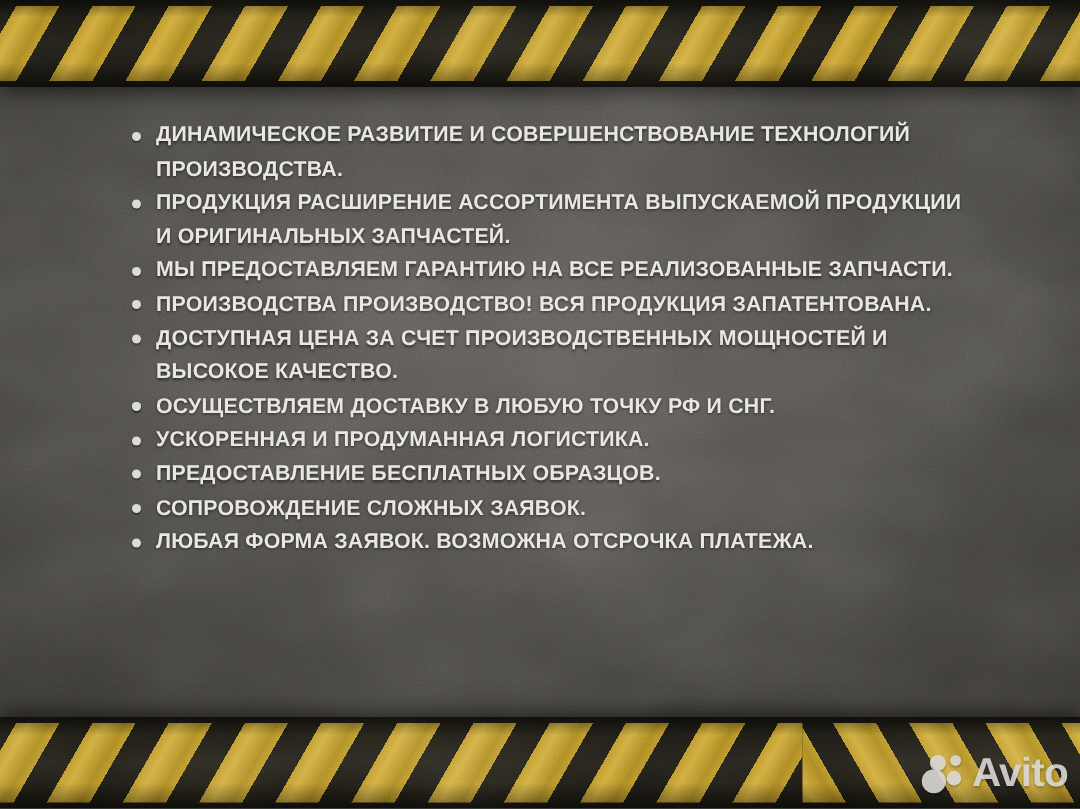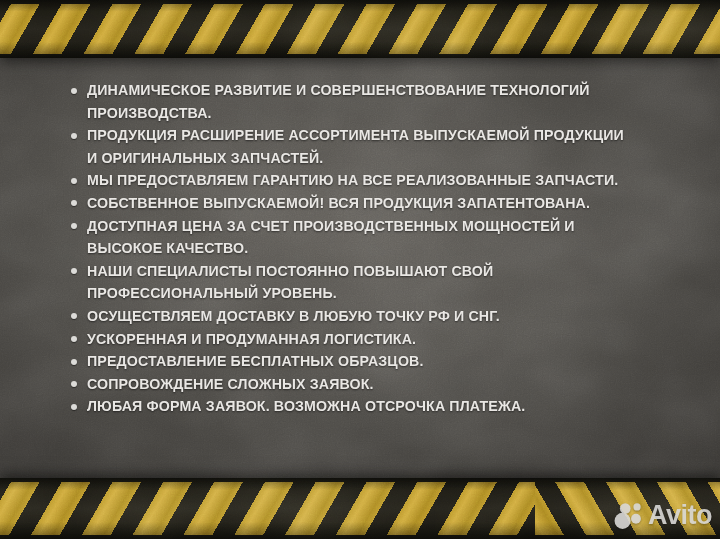--- a/index.html
+++ b/index.html
@@ -42,21 +42,21 @@
   }
   .band::after {
     content:""; position:absolute; inset:0; pointer-events:none;
     background:linear-gradient(180deg,
       rgba(0,0,0,.5) 0%, rgba(0,0,0,0) 20%,
       rgba(0,0,0,0) 72%, rgba(0,0,0,.5) 100%);
   }
 
   
   .advantages {
-    position:absolute; top:79px; left:70px; width:560px; z-index:3;
+    position:absolute; top:79px; left:87px; width:560px; z-index:3;
     margin:0; padding:0; list-style:none;
   }
   .advantages li {
     position:relative; padding-left:17px;
     font-size:14.2px; font-weight:bold; line-height:22.6px;
     letter-spacing:.15px;
     color:#e9e7e4;
     text-shadow:0 1px 2px rgba(0,0,0,.55);
   }
   .dot {
@@ -84,23 +84,23 @@
 <div class="canvas">
 
   <div class="band band-top">
     <div class="stripes stripes-full fwd"></div>
   </div>
 
   <ul class="advantages">
     <li><span class="dot"></span><span>ДИНАМИЧЕСКОЕ РАЗВИТИЕ И СОВЕРШЕНСТВОВАНИЕ ТЕХНОЛОГИЙ ПРОИЗВОДСТВА.</span></li>
     <li><span class="dot"></span><span>ПРОДУКЦИЯ РАСШИРЕНИЕ АССОРТИМЕНТА ВЫПУСКАЕМОЙ ПРОДУКЦИИ И ОРИГИНАЛЬНЫХ ЗАПЧАСТЕЙ.</span></li>
     <li><span class="dot"></span><span>МЫ ПРЕДОСТАВЛЯЕМ ГАРАНТИЮ НА ВСЕ РЕАЛИЗОВАННЫЕ ЗАПЧАСТИ.</span></li>
-    <li><span class="dot"></span><span>СОБСТВЕННОЕ ВЫПУСКАЕМОЙ! ВСЯ ПРОДУКЦИЯ ЗАПАТЕНТОВАНА.</span></li>
+    <li><span class="dot"></span><span>ПРОИЗВОДСТВА ПРОИЗВОДСТВО! ВСЯ ПРОДУКЦИЯ ЗАПАТЕНТОВАНА.</span></li>
     <li><span class="dot"></span><span>ДОСТУПНАЯ ЦЕНА ЗА СЧЕТ ПРОИЗВОДСТВЕННЫХ МОЩНОСТЕЙ И ВЫСОКОЕ КАЧЕСТВО.</span></li>
-    <li><span class="dot"></span><span>НАШИ СПЕЦИАЛИСТЫ ПОСТОЯННО ПОВЫШАЮТ СВОЙ ПРОФЕССИОНАЛЬНЫЙ УРОВЕНЬ.</span></li>
+    <li><span class="dot"></span></li>
     <li><span class="dot"></span><span>ОСУЩЕСТВЛЯЕМ ДОСТАВКУ В ЛЮБУЮ ТОЧКУ РФ И СНГ.</span></li>
     <li><span class="dot"></span><span>УСКОРЕННАЯ И ПРОДУМАННАЯ ЛОГИСТИКА.</span></li>
     <li><span class="dot"></span><span>ПРЕДОСТАВЛЕНИЕ БЕСПЛАТНЫХ ОБРАЗЦОВ.</span></li>
     <li><span class="dot"></span><span>СОПРОВОЖДЕНИЕ СЛОЖНЫХ ЗАЯВОК.</span></li>
     <li><span class="dot"></span><span>ЛЮБАЯ ФОРМА ЗАЯВОК. ВОЗМОЖНА ОТСРОЧКА ПЛАТЕЖА.</span></li>
   </ul>
 
   <div class="band band-bottom">
     <div class="stripes seg-left fwd"></div>
     <div class="stripes seg-right bwd"></div>

